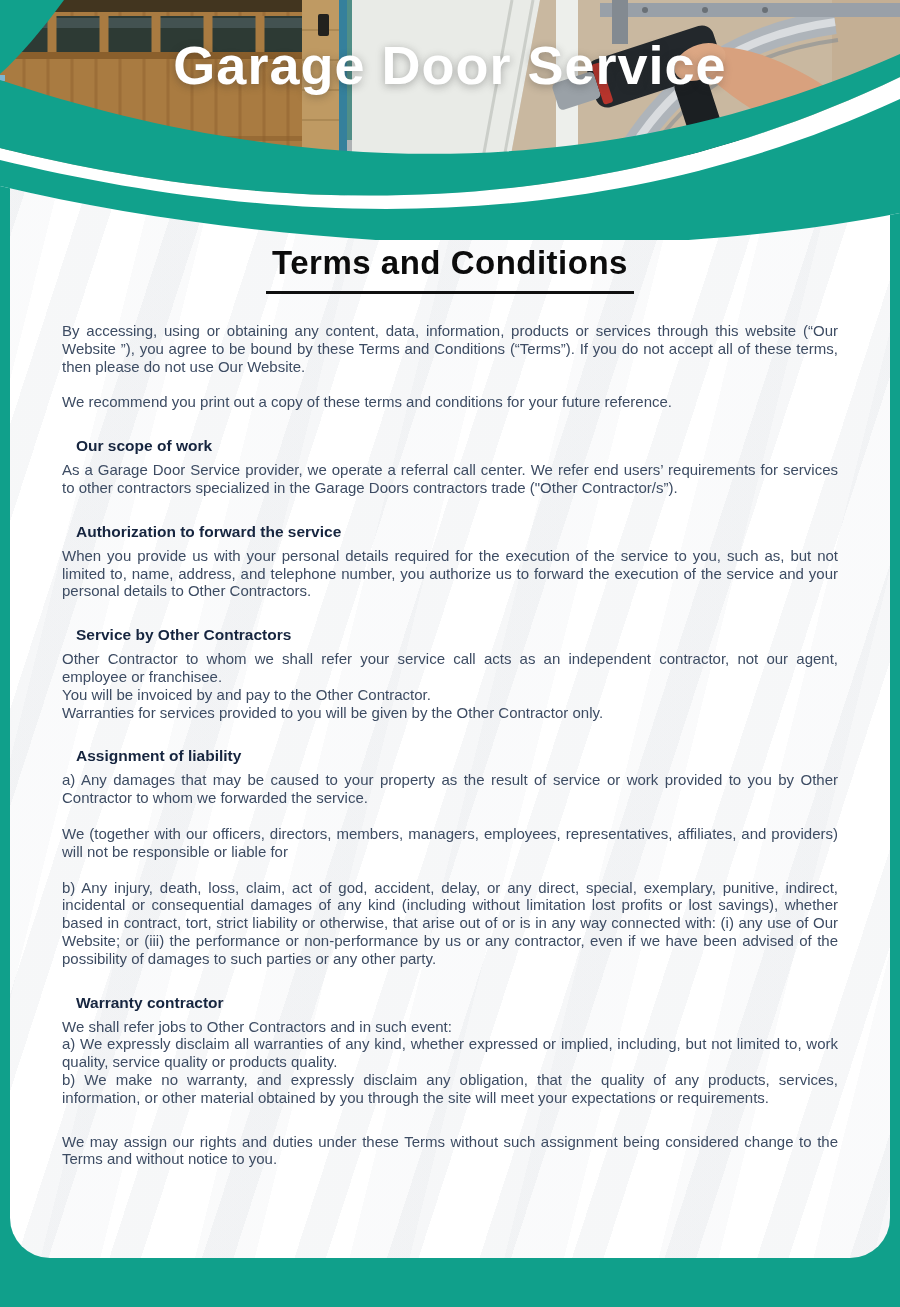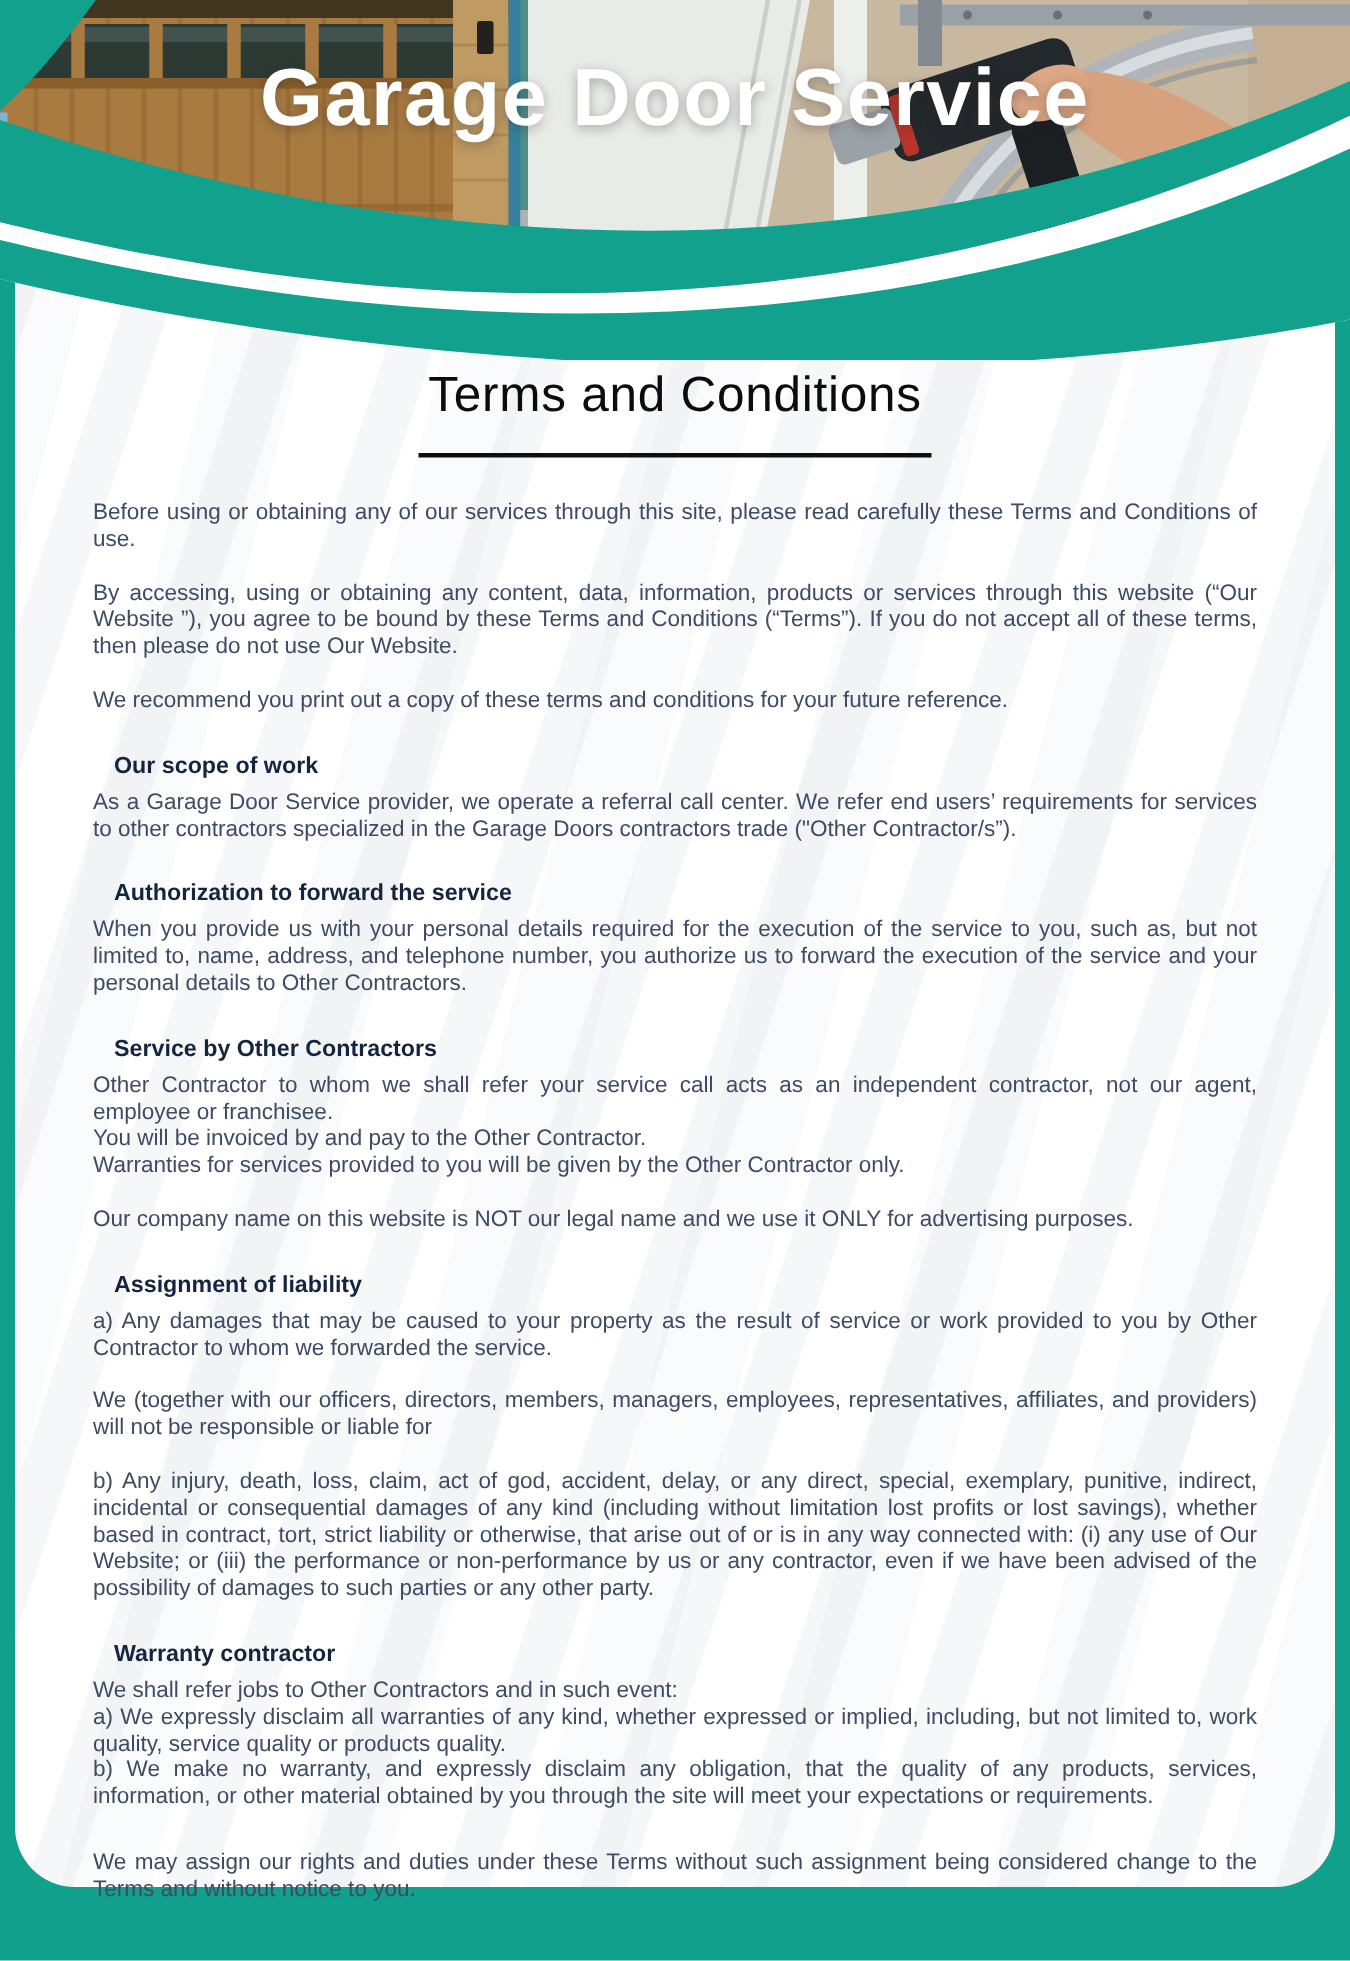--- a/index.html
+++ b/index.html
@@ -52,25 +52,25 @@
 
   
   .doc-title {
     margin: 0;
     padding: 104px 0 28px;
     text-align: center;
   }
   .doc-title-text {
     display: inline-block;
     font-size: 33px;
-    font-weight: 400;
+    font-weight: 700;
     letter-spacing: 0.5px;
     color: #0c0c0c;
     border-bottom: 3px solid #101010;
-    padding: 0 6px 20px;
+    padding: 0 6px 9px;
   }
   .para {
     margin: 0 0 18px;
     font-size: 15px;
     line-height: 17.8px;
     color: #3d4c63;
     text-align: justify;
     white-space: pre-line;
   }
   .sec { margin-top: 26px; }
@@ -81,41 +81,39 @@
     color: #16253f;
   }
 </style>
 </head>
 <body>
 
 <main class="content">
   <h1 class="doc-title"><span class="doc-title-text">Terms and Conditions</span></h1>
 
   <section>
-    <p class="para">Before using or obtaining any of our services through this site, please read carefully these Terms and Conditions of use.</p>
     <p class="para">By accessing, using or obtaining any content, data, information, products or services through this website (“Our Website ”), you agree to be bound by these Terms and Conditions (“Terms”). If you do not accept all of these terms, then please do not use Our Website.</p>
     <p class="para">We recommend you print out a copy of these terms and conditions for your future reference.</p>
   </section>
 
   <section class="sec">
     <h3 class="sec-h">Our scope of work</h3>
     <p class="para">As a Garage Door Service provider, we operate a referral call center. We refer end users’ requirements for services to other contractors specialized in the Garage Doors contractors trade ("Other Contractor/s”).</p>
   </section>
 
   <section class="sec">
     <h3 class="sec-h">Authorization to forward the service</h3>
     <p class="para">When you provide us with your personal details required for the execution of the service to you, such as, but not limited to, name, address, and telephone number, you authorize us to forward the execution of the service and your personal details to Other Contractors.</p>
   </section>
 
   <section class="sec">
     <h3 class="sec-h">Service by Other Contractors</h3>
     <p class="para">Other Contractor to whom we shall refer your service call acts as an independent contractor, not our agent, employee or franchisee.
 You will be invoiced by and pay to the Other Contractor.
 Warranties for services provided to you will be given by the Other Contractor only.</p>
-    <p class="para">Our company name on this website is NOT our legal name and we use it ONLY for advertising purposes.</p>
   </section>
 
   <section class="sec">
     <h3 class="sec-h">Assignment of liability</h3>
     <p class="para">a) Any damages that may be caused to your property as the result of service or work provided to you by Other Contractor to whom we forwarded the service.</p>
     <p class="para">We (together with our officers, directors, members, managers, employees, representatives, affiliates, and providers) will not be responsible or liable for</p>
     <p class="para">b) Any injury, death, loss, claim, act of god, accident, delay, or any direct, special, exemplary, punitive, indirect, incidental or consequential damages of any kind (including without limitation lost profits or lost savings), whether based in contract, tort, strict liability or otherwise, that arise out of or is in any way connected with: (i) any use of Our Website; or (iii) the performance or non-performance by us or any contractor, even if we have been advised of the possibility of damages to such parties or any other party.</p>
   </section>
 
   <section class="sec">

